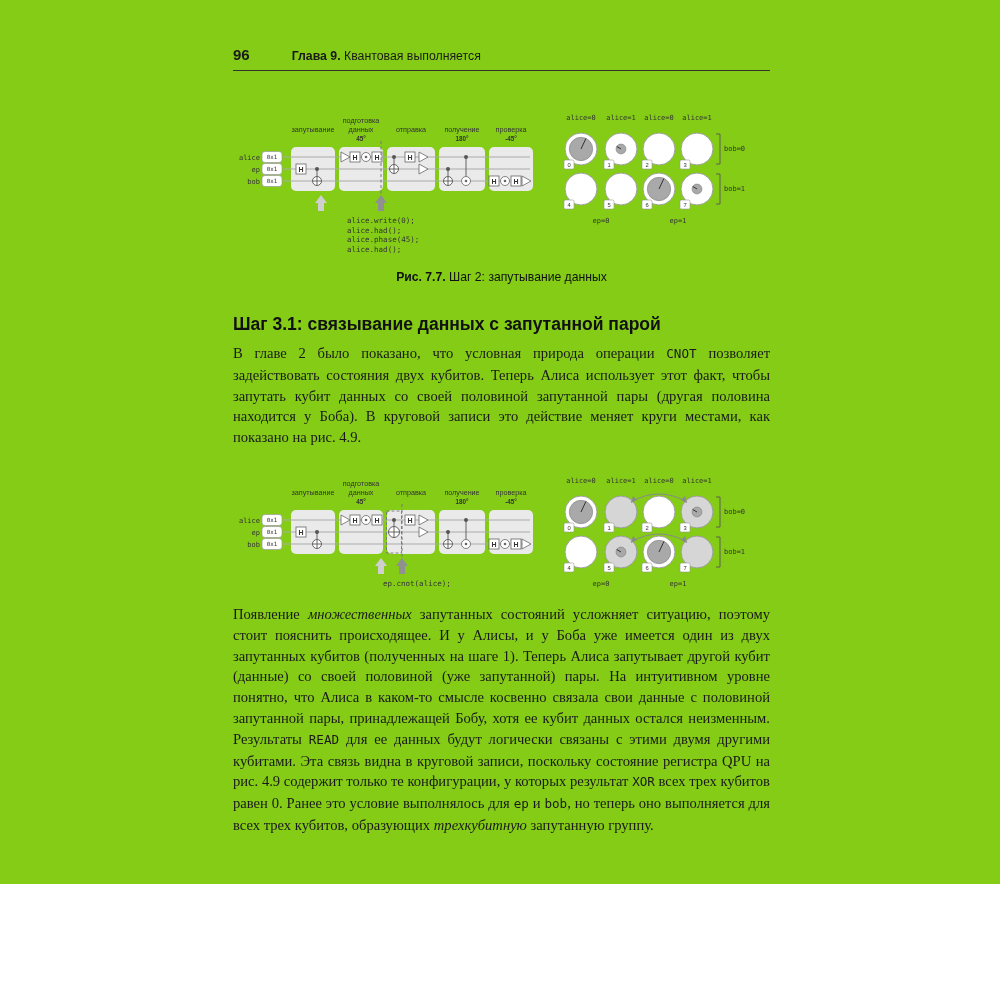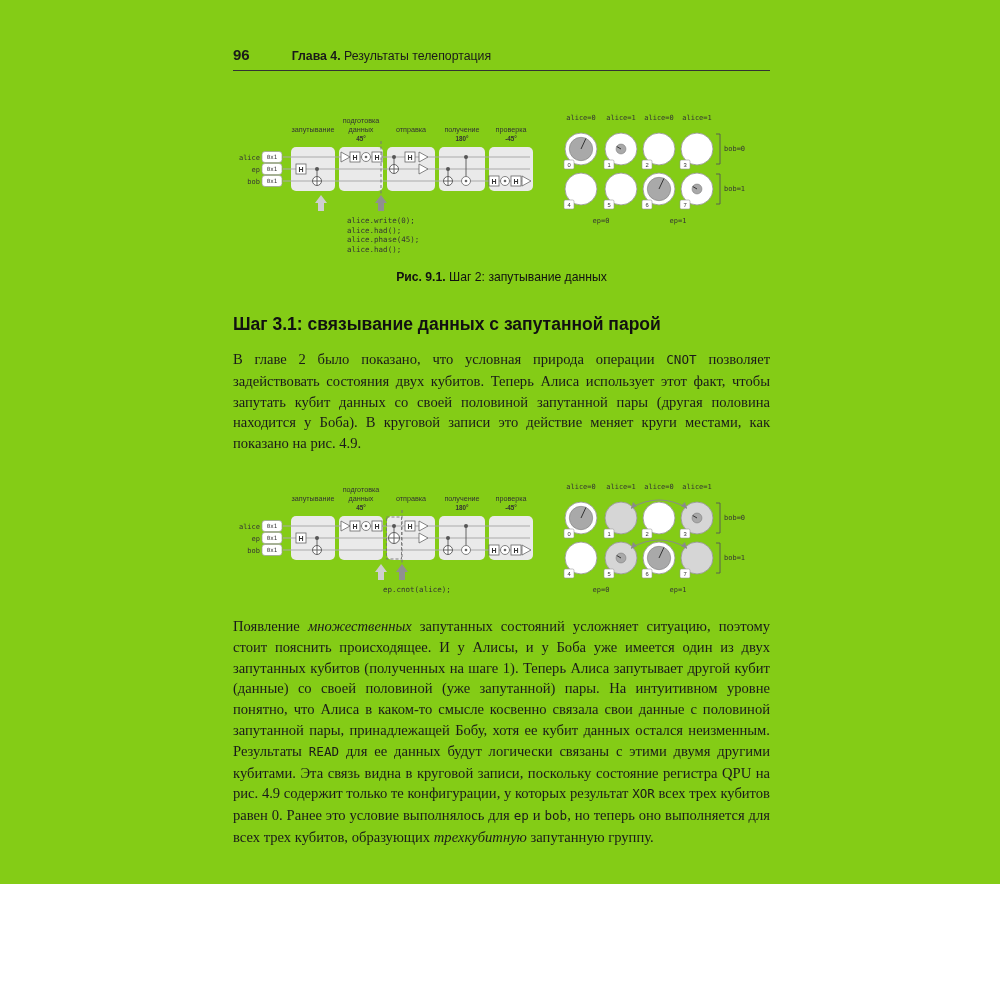--- a/index.html
+++ b/index.html
@@ -11,36 +11,36 @@
               font-family:"Liberation Sans", sans-serif; display:flex; align-items:baseline; }
   .pagenum { font-weight:bold; font-size:15px; margin-right:42px; }
   .chapter { font-size:12.3px; }
   .fig { margin-top:40px; }
   .fig2 { margin-top:26px; }
   .figrow { display:flex; gap:26px; align-items:flex-start; }
   .caption { text-align:center; font-family:"Liberation Sans", sans-serif;
              font-size:12.2px; margin-top:13px; color:#111; }
   h2.sect { font-family:"Liberation Sans", sans-serif; font-size:17.5px; font-weight:bold;
             margin-top:30px; color:#111; }
-  p.body { margin-top:14px; font-size:14.6px; line-height:20.8px; text-align:justify; }
+  p.body { margin-top:8px; font-size:14.6px; line-height:20.8px; text-align:justify; }
   .it { font-style:italic; }
   .code { font-family:"DejaVu Sans Mono", monospace; font-size:12.6px; }
   svg { display:block; }
   .frame-h { position:absolute; left:18px; width:964px; top:977px; height:1px; background:#cfe0ee; }
   .frame-v { position:absolute; left:500px; top:977px; width:1px; height:23px; background:#cfe0ee; }
 </style>
 </head>
 <body>
 
 <div class="page">
   <div class="content">
 
     <div class="pagehead">
       <span class="pagenum">96</span>
-      <span class="chapter"><b>Глава 4.</b><span> Результаты телепортация</span></span>
+      <span class="chapter"><b>Глава 9.</b><span> Квантовая выполняется</span></span>
     </div>
 
     <figure class="fig">
       <div class="figrow">
         <svg id="circuit48" width="300" height="146">
             <rect x="58" y="36" width="44" height="44" rx="5" fill="#eaeaea"></rect>
             <text x="80" y="21" font-size="7.2" fill="#333" font-family="&quot;Liberation Sans&quot;, sans-serif" text-anchor="middle">запутывание</text>
             <rect x="106" y="36" width="44" height="44" rx="5" fill="#eaeaea"></rect>
             <text x="128" y="12" font-size="7.2" fill="#333" font-family="&quot;Liberation Sans&quot;, sans-serif" text-anchor="middle">подготовка</text>
             <text x="128" y="21" font-size="7.2" fill="#333" font-family="&quot;Liberation Sans&quot;, sans-serif" text-anchor="middle">данных</text>
@@ -150,21 +150,21 @@
             <rect x="121" y="89" width="10" height="9" rx="1.5" fill="#fff" stroke="#999" stroke-width="0.6"></rect>
             <text x="126" y="96" font-size="5.8" fill="#333" font-family="&quot;Liberation Sans&quot;, sans-serif" text-anchor="middle">7</text>
             <path d="M 157 23 L 161 23 L 161 53 L 157 53" fill="none" stroke="#555" stroke-width="0.9"></path>
             <text x="165" y="40" font-size="7" fill="#333" font-family="&quot;DejaVu Sans Mono&quot;, monospace">bob=0</text>
             <path d="M 157 63 L 161 63 L 161 93 L 157 93" fill="none" stroke="#555" stroke-width="0.9"></path>
             <text x="165" y="80" font-size="7" fill="#333" font-family="&quot;DejaVu Sans Mono&quot;, monospace">bob=1</text>
             <text x="42" y="112" font-size="7" fill="#333" font-family="&quot;DejaVu Sans Mono&quot;, monospace" text-anchor="middle">ep=0</text>
             <text x="119" y="112" font-size="7" fill="#333" font-family="&quot;DejaVu Sans Mono&quot;, monospace" text-anchor="middle">ep=1</text>
           </svg>
       </div>
-      <figcaption class="caption"><b>Рис. 9.1.</b><span> Шаг 2: запутывание данных</span></figcaption>
+      <figcaption class="caption"><b>Рис. 7.7.</b><span> Шаг 2: запутывание данных</span></figcaption>
     </figure>
 
     <h2 class="sect">Шаг 3.1: связывание данных с запутанной парой</h2>
 
     <p class="body" id="para1"><span>В главе 2 было показано, что условная природа операции </span><span class="code">CNOT</span><span> позволяет задействовать состояния двух кубитов. Теперь Алиса использует этот факт, чтобы запутать кубит данных со своей половиной запутанной пары (другая половина находится у Боба). В круговой записи это действие меняет круги местами, как показано на рис. 4.9.</span></p>
 
     <figure class="fig fig2">
       <div class="figrow">
         <svg id="circuit49" width="300" height="122">
             <rect x="58" y="36" width="44" height="44" rx="5" fill="#eaeaea"></rect>

